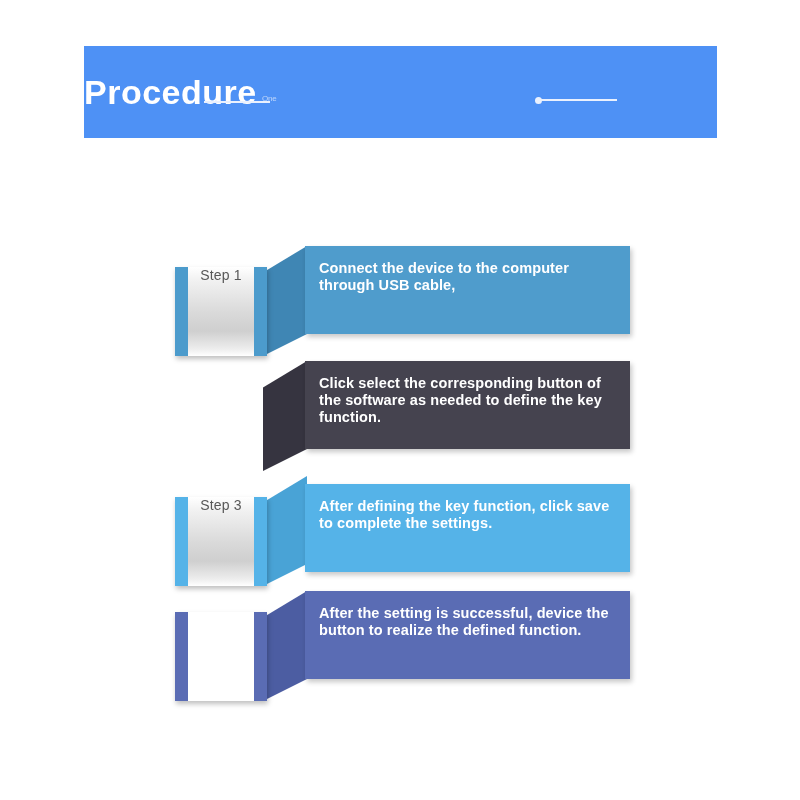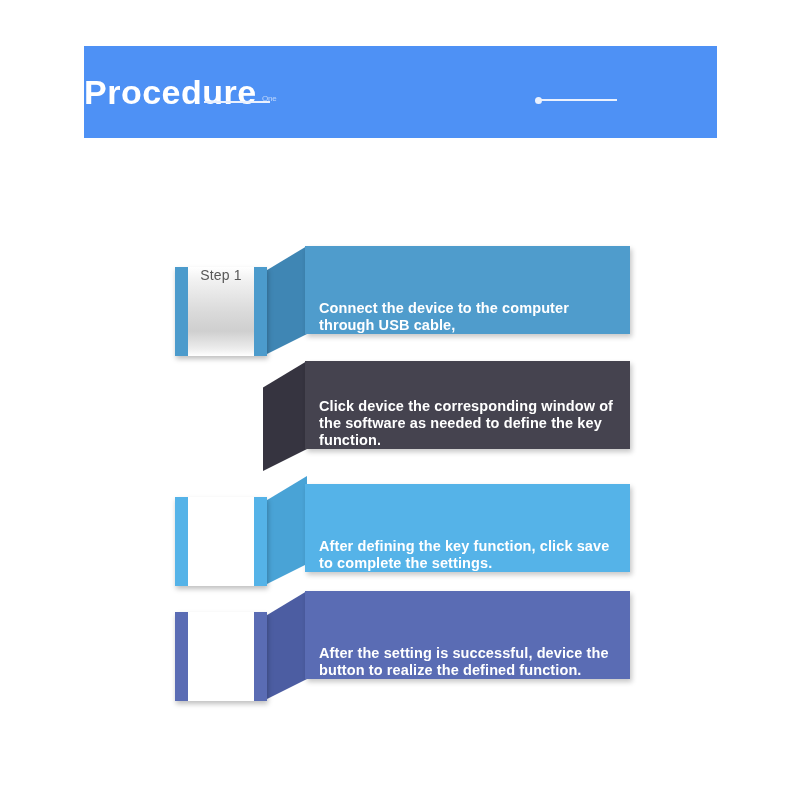--- a/index.html
+++ b/index.html
@@ -113,21 +113,21 @@
 
   
   .banner {
     position: absolute;
     left: 305px;
     top: 0px;
     width: 325px;
     height: 88px;
     box-sizing: border-box;
     display: flex;
-    align-items: flex-end;
+    align-items: flex-start;
     box-shadow: 2px 3px 5px rgba(0,0,0,0.22);
   }
   .banner-text {
     color: #ffffff;
     font-size: 14.5px;
     font-weight: bold;
     line-height: 1.18;
     padding: 14px 14px 0 14px;
     letter-spacing: 0.1px;
     font-family: "Liberation Sans", sans-serif;
@@ -218,31 +218,34 @@
       <div class="badge-face">
         <span class="badge-label">Step 1</span>
       </div>
       <div class="badge-strip-right" style="background: rgb(76, 155, 204);"></div>
     </div>
   </div>
 
   <div class="step-row">
     <div class="fold" style="background: rgb(54, 52, 64);"></div>
     <div class="banner" style="background: rgb(69, 67, 79);">
-      <div class="banner-text">Click device the corresponding window of the software as needed to define the key function.</div>
+      <div class="banner-text">Click select the corresponding button of the software as needed to define the key function.</div>
     </div>
   </div>
 
   <div class="step-row">
     <div class="fold" style="background: rgb(73, 163, 214);"></div>
     <div class="banner" style="background: rgb(85, 179, 232); margin-top: 8px;">
       <div class="banner-text">After defining the key function, click save to complete the settings.</div>
     </div>
     <div class="badge">
       <div class="badge-strip-left" style="background: rgb(85, 179, 232);"></div>
+      <div class="badge-face">
+        <span class="badge-label">Step 3</span>
+      </div>
       <div class="badge-strip-right" style="background: rgb(85, 179, 232);"></div>
     </div>
   </div>
 
   <div class="step-row">
     <div class="fold" style="background: rgb(76, 93, 162);"></div>
     <div class="banner" style="background: rgb(90, 108, 180);">
       <div class="banner-text">After the setting is successful, device the button to realize the defined function.</div>
     </div>
     <div class="badge">

